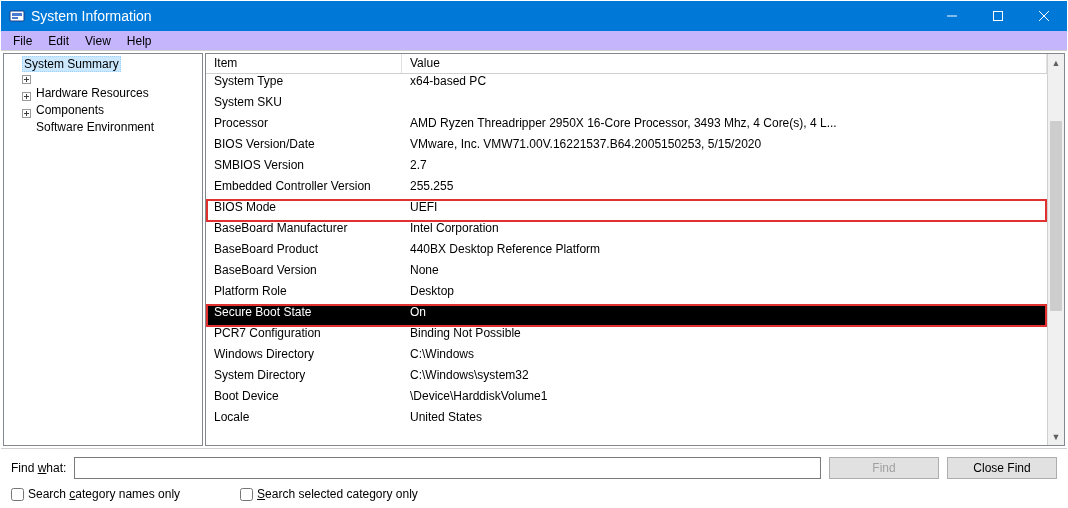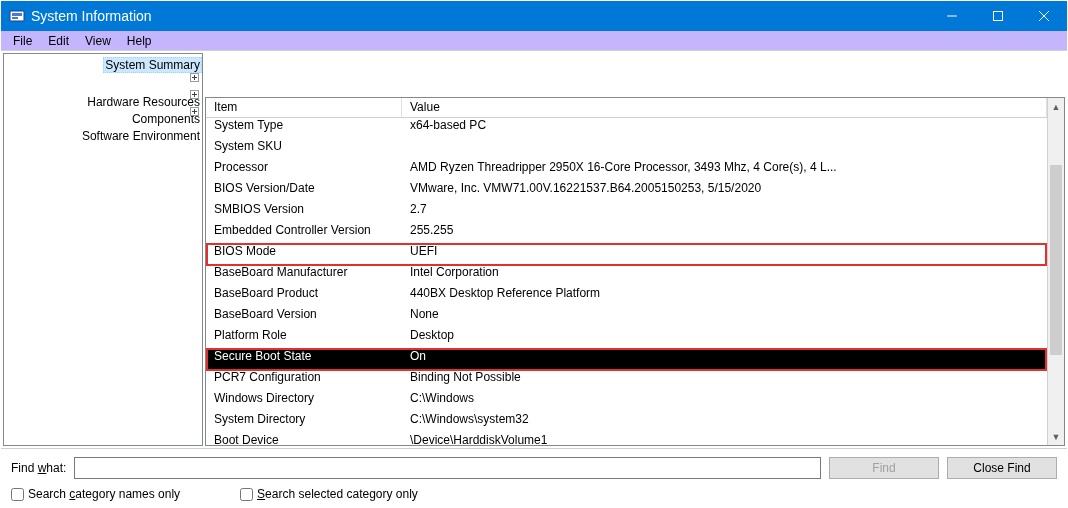--- a/index.html
+++ b/index.html
@@ -56,30 +56,29 @@
     padding: 2px;
     gap: 2px;
   }
   .pane {
     border: 1px solid #828790;
     background:#fff;
     position:relative;
     overflow:hidden;
   }
   .tree-pane { width: 200px; }
-  .list-pane { flex:1; display:flex;margin-top:44px; }
+  .list-pane { flex:1; display:flex; }
 
   
   .tree { padding: 2px 0 0 0; }
   .tree-row {
-    display:flex; align-items:flex-end;
+    display:flex; align-items:flex-start;
     height: 17px;
     padding-left: 4px;
     white-space: nowrap;
-    flex-direction: column;
   }
   .tree-row .exp {
     width: 12px; height:12px; margin-right:2px;
     display:flex; align-items:center; justify-content:center;
     font-size:10px; color:#666;
   }
   .tree-row.selected .label {
     background:#cce8ff;
     border:1px dotted #99d1ff;
     padding: 0 1px;

